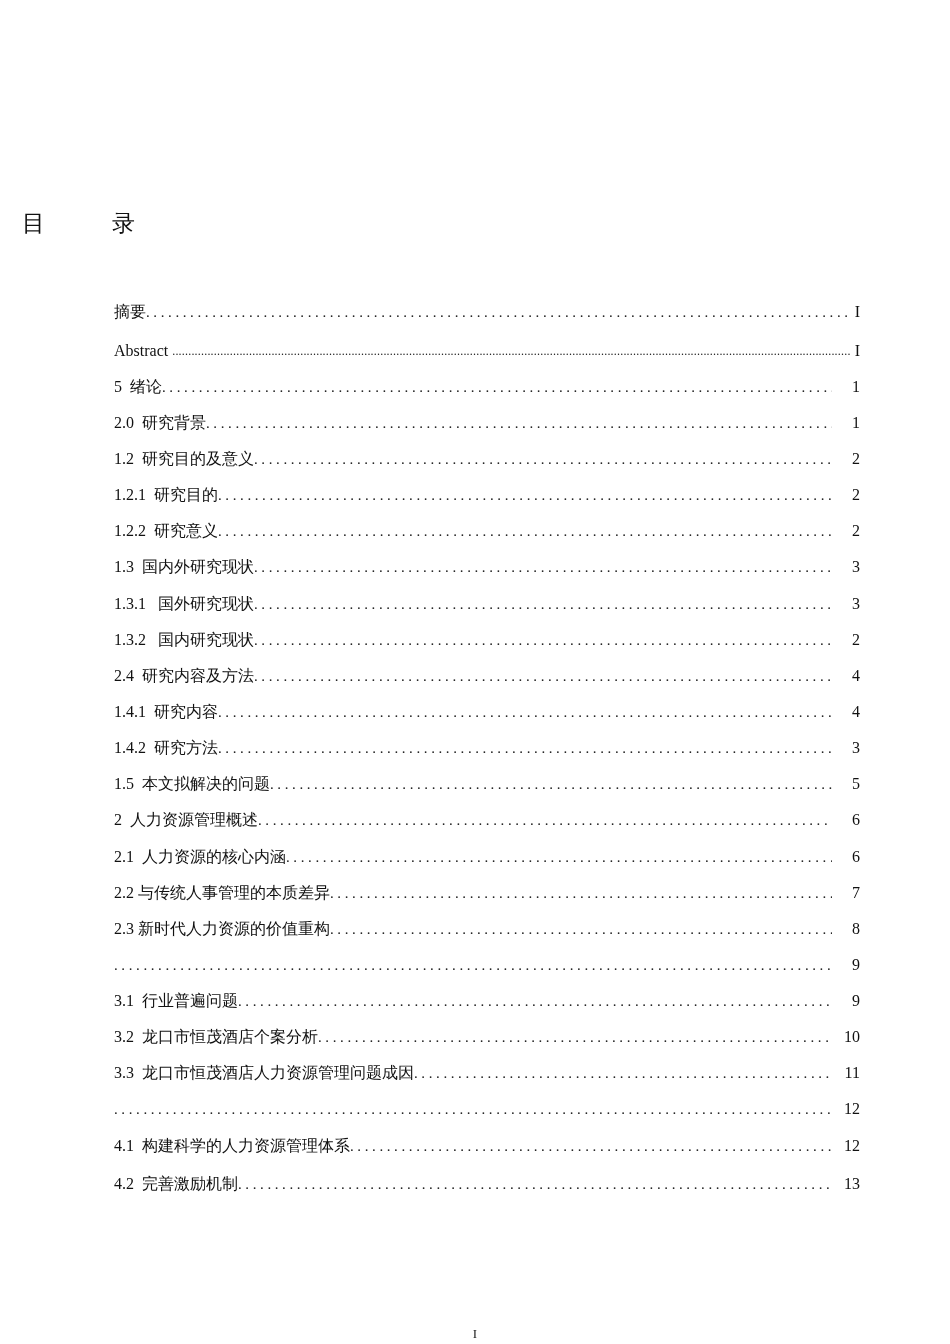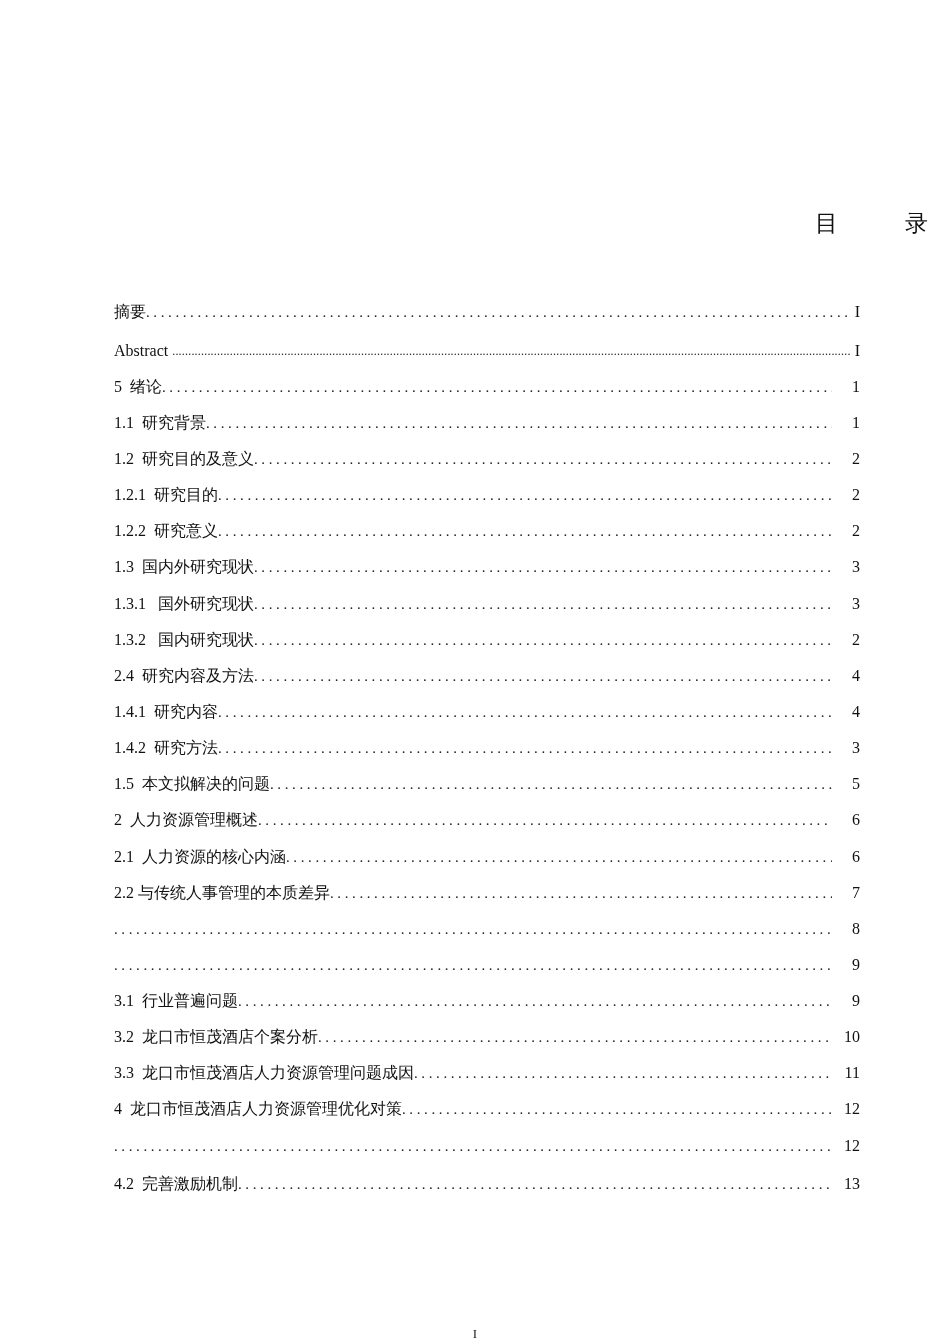--- a/index.html
+++ b/index.html
@@ -20,21 +20,21 @@
       left: 0; top: 0;
       width: 950px;
       height: 1344px;
       background: #ffffff;
     }
     .toc-title {
       position: absolute;
       top: 208px;
       left: 0;
       width: 950px;
-      text-align: right;
+      text-align: left;
       font-family: "DejaVu Sans", "Liberation Sans", sans-serif;
       font-size: 23px;
       letter-spacing: 22px;
       text-indent: 22px;
       color: #111;
     }
     .toc-list {
       position: absolute;
       left: 114px;
       top: 300px;
@@ -110,21 +110,21 @@
       <span class="toc-page tight">I</span>
     </div>
 
     <div class="toc-entry" style="top:75px">
       <span class="toc-label" style="white-space:pre">5  绪论</span>
       <span class="toc-leader"></span>
       <span class="toc-page">1</span>
     </div>
 
     <div class="toc-entry" style="top:111px">
-      <span class="toc-label" style="white-space:pre">1.1  研究背景</span>
+      <span class="toc-label" style="white-space:pre">2.0  研究背景</span>
       <span class="toc-leader"></span>
       <span class="toc-page">1</span>
     </div>
 
     <div class="toc-entry" style="top:147px">
       <span class="toc-label" style="white-space:pre">1.2  研究目的及意义</span>
       <span class="toc-leader"></span>
       <span class="toc-page">2</span>
     </div>
 
@@ -194,20 +194,21 @@
       <span class="toc-page">6</span>
     </div>
 
     <div class="toc-entry" style="top:581px">
       <span class="toc-label" style="white-space:pre">2.2 与传统人事管理的本质差异</span>
       <span class="toc-leader"></span>
       <span class="toc-page">7</span>
     </div>
 
     <div class="toc-entry" style="top:617px">
+      <span class="toc-label" style="white-space:pre">2.3 新时代人力资源的价值重构</span>
       <span class="toc-leader"></span>
       <span class="toc-page">8</span>
     </div>
 
     <div class="toc-entry" style="top:653px">
       <span class="toc-leader"></span>
       <span class="toc-page">9</span>
     </div>
 
     <div class="toc-entry" style="top:689px">
@@ -222,26 +223,26 @@
       <span class="toc-page">10</span>
     </div>
 
     <div class="toc-entry" style="top:761px">
       <span class="toc-label" style="white-space:pre">3.3  龙口市恒茂酒店人力资源管理问题成因</span>
       <span class="toc-leader"></span>
       <span class="toc-page">11</span>
     </div>
 
     <div class="toc-entry" style="top:797px">
-      <span class="toc-label" style="white-space:pre">4  龙口市恒茂酒店人力资源管理优化对策</span>
       <span class="toc-leader"></span>
       <span class="toc-page">12</span>
     </div>
 
     <div class="toc-entry" style="top:834px">
+      <span class="toc-label" style="white-space:pre">4.1  构建科学的人力资源管理体系</span>
       <span class="toc-leader"></span>
       <span class="toc-page">12</span>
     </div>
 
     <div class="toc-entry" style="top:872px">
       <span class="toc-label" style="white-space:pre">4.2  完善激励机制</span>
       <span class="toc-leader"></span>
       <span class="toc-page">13</span>
     </div>
 

